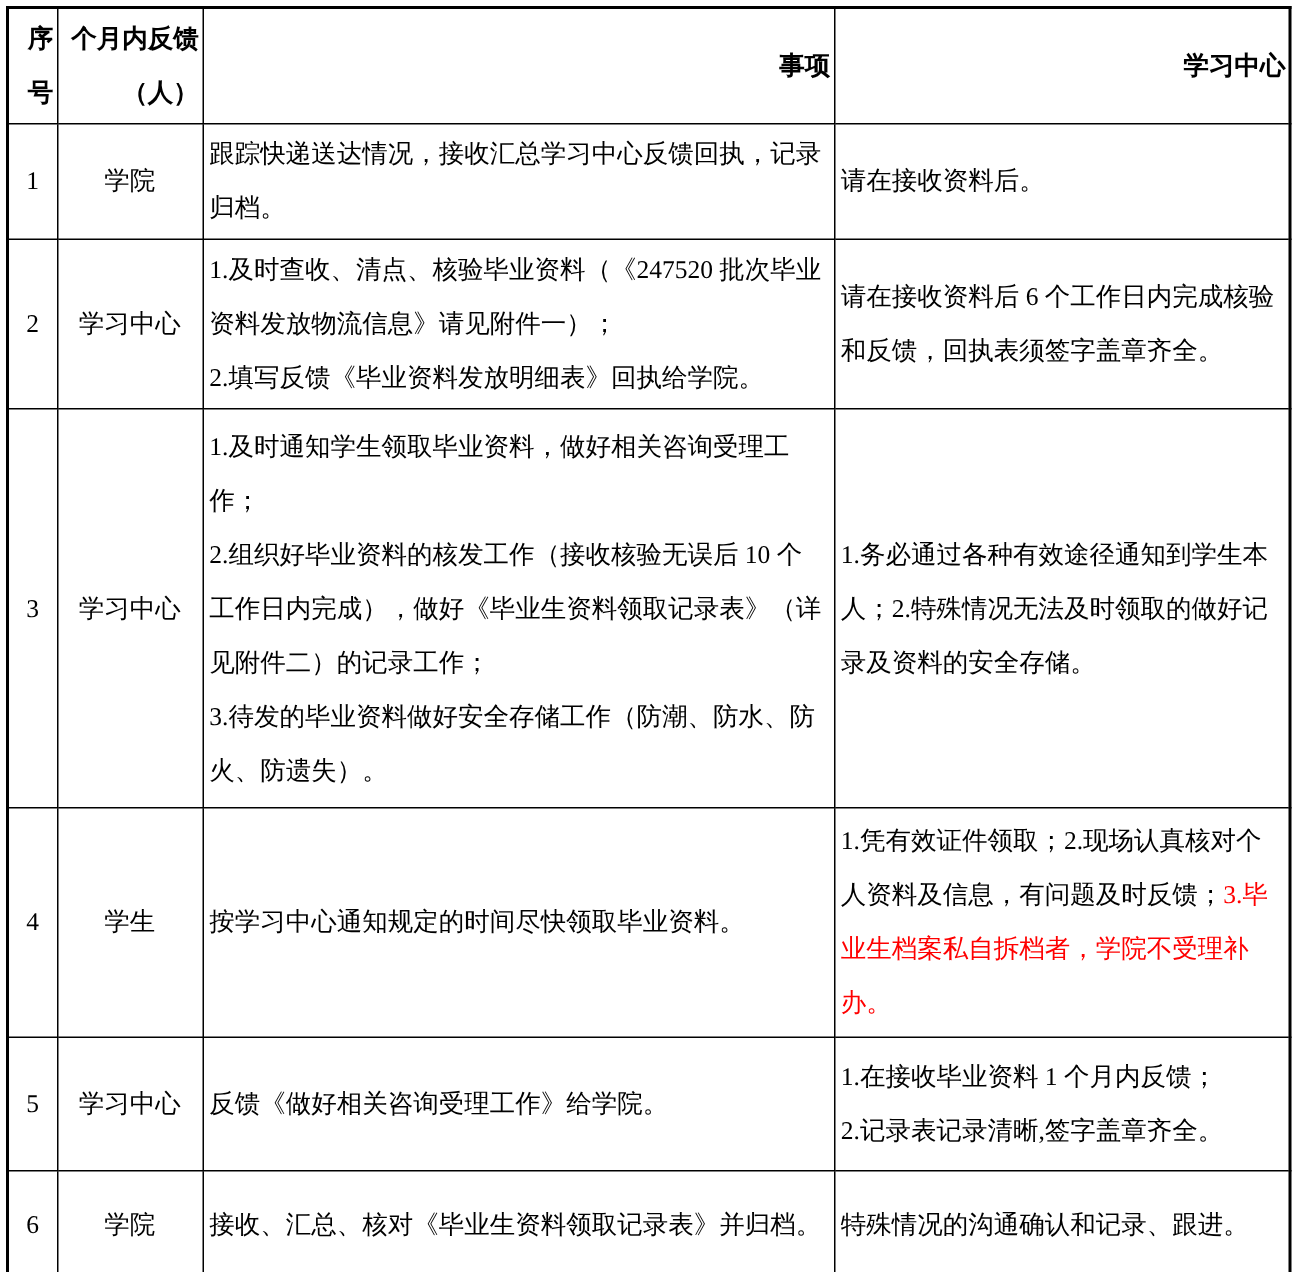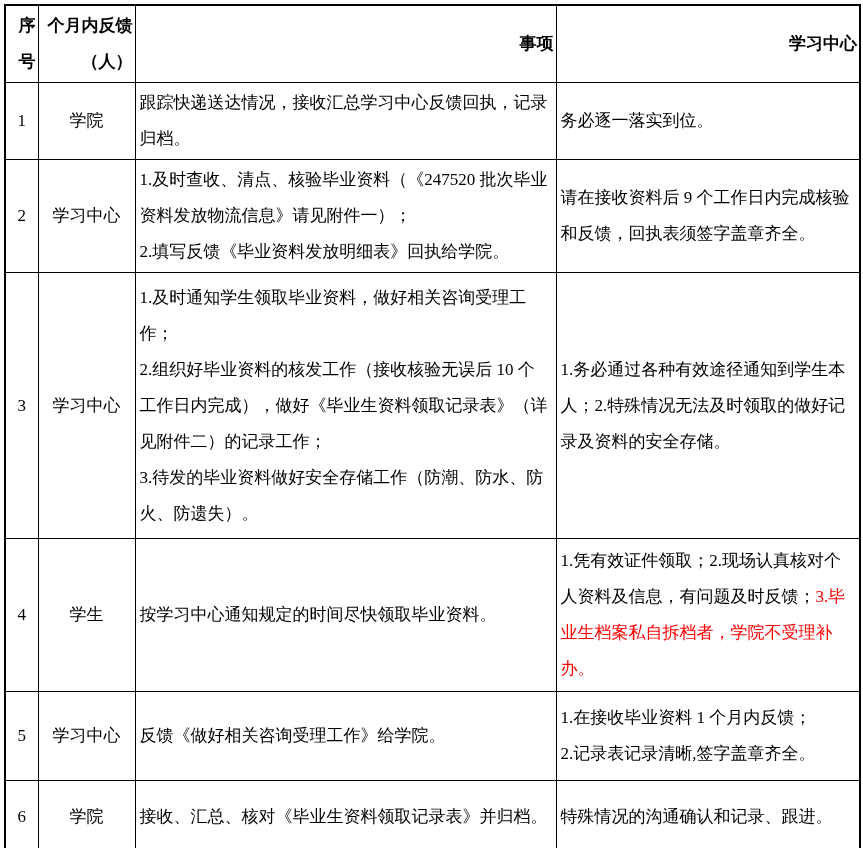--- a/index.html
+++ b/index.html
@@ -76,28 +76,28 @@
 （人）</th>
       <th>事项</th>
       <th>学习中心</th>
     </tr>
   </thead>
   <tbody>
     <tr class="h-r1">
       <td class="cell-center">1</td>
       <td class="cell-center">学院</td>
       <td class="cell-left">跟踪快递送达情况，接收汇总学习中心反馈回执，记录归档。</td>
-      <td class="cell-left">务必逐一落实到位。</td>
+      <td class="cell-left">请在接收资料后。</td>
     </tr>
     <tr class="h-r2">
       <td class="cell-center">2</td>
       <td class="cell-center">学习中心</td>
       <td class="cell-left pre">1.及时查收、清点、核验毕业资料（《247520 批次毕业资料发放物流信息》请见附件一）；
 2.填写反馈《毕业资料发放明细表》回执给学院。</td>
-      <td class="cell-left">请在接收资料后 9 个工作日内完成核验和反馈，回执表须签字盖章齐全。</td>
+      <td class="cell-left">请在接收资料后 6 个工作日内完成核验和反馈，回执表须签字盖章齐全。</td>
     </tr>
     <tr class="h-r3">
       <td class="cell-center">3</td>
       <td class="cell-center">学习中心</td>
       <td class="cell-left pre">1.及时通知学生领取毕业资料，做好相关咨询受理工作；
 2.组织好毕业资料的核发工作（接收核验无误后 10 个工作日内完成），做好《毕业生资料领取记录表》（详见附件二）的记录工作；
 3.待发的毕业资料做好安全存储工作（防潮、防水、防火、防遗失）。</td>
       <td class="cell-left">1.务必通过各种有效途径通知到学生本人；2.特殊情况无法及时领取的做好记录及资料的安全存储。</td>
     </tr>
     <tr class="h-r4">

